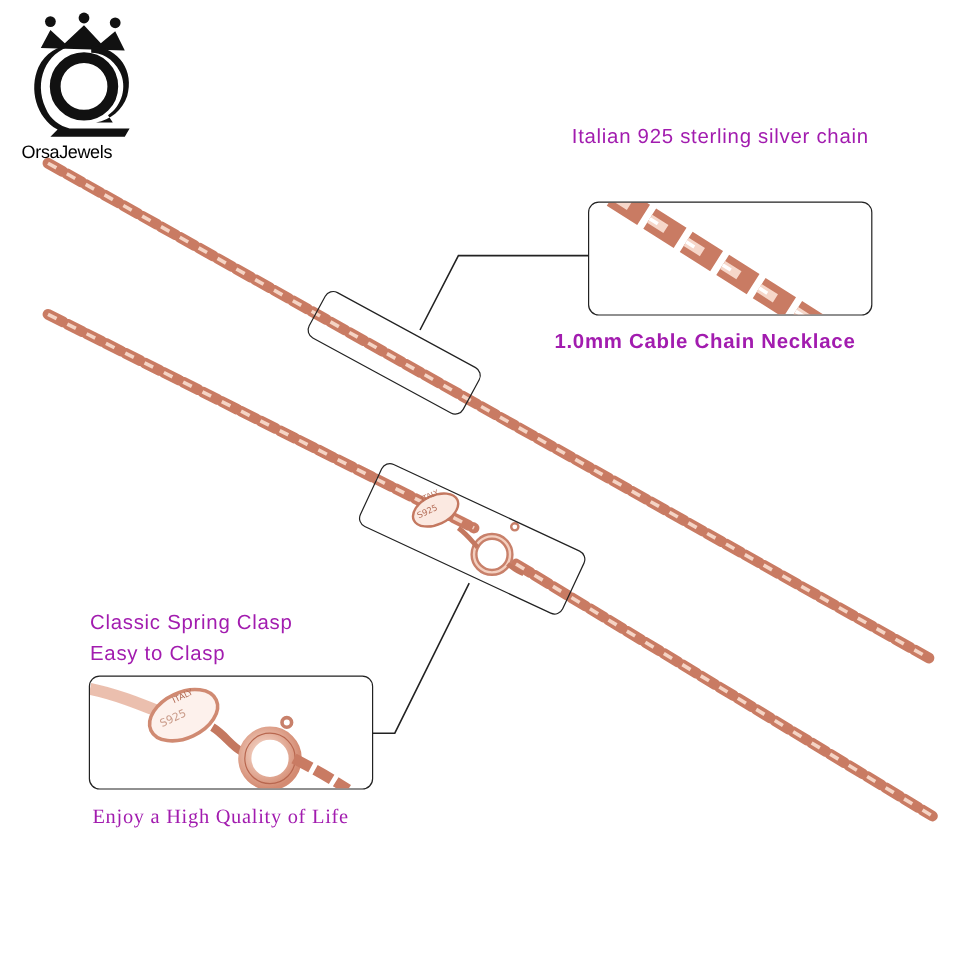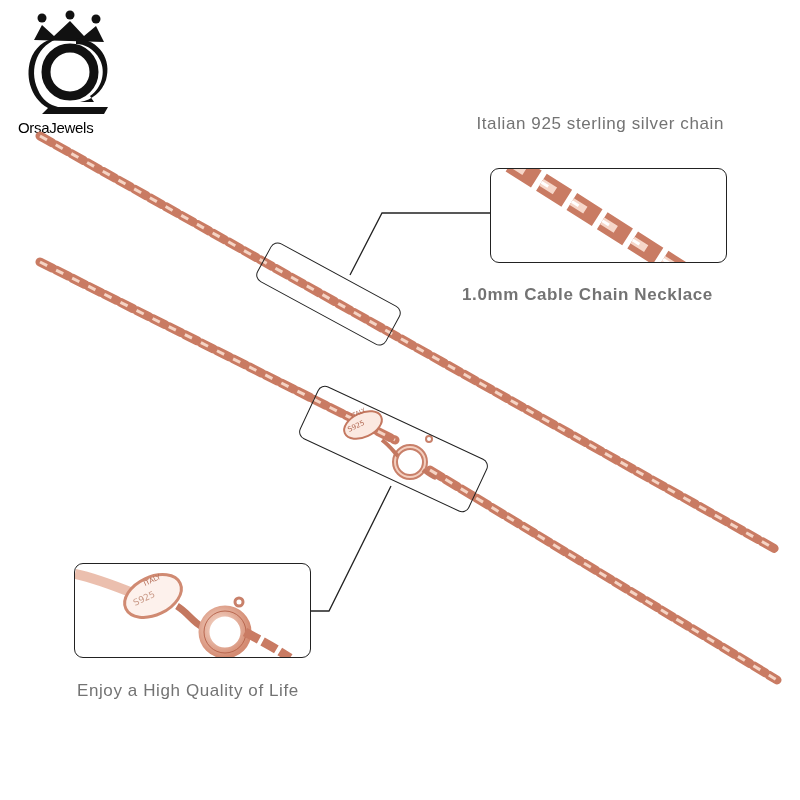--- a/index.html
+++ b/index.html
@@ -1,24 +1,24 @@
 <!DOCTYPE html>
 <html><head>
 <meta charset="utf-8">
 <style>
   html, body { margin: 0; padding: 0; }
   body { width: 800px; height: 800px; background: #ffffff; position: relative; overflow: hidden; font-family: "Liberation Sans", sans-serif; }
   .abs { position: absolute; }
   .logo { left: 20px; top: 8px; width: 110px; height: 130px; }
   .brand { left: 18px; top: 119px; font-size: 15px; color: #000000; font-family: Liberation Sans, sans-serif; letter-spacing: -0.3px; text-align: right; }
-  .caption { font-size: 17px; color: #737373; letter-spacing: 0.6px; line-height: 26px; margin-top: 10px; }
+  .caption { font-size: 17px; color: #a21caf; letter-spacing: 0.6px; line-height: 26px; }
   .cap-top { right: 76px; top: 101px; text-align: right; }
   .cap-necklace { left: 462px; top: 272px; font-weight: bold; }
   .cap-clasp { left: 75px; top: 506px; }
-  .cap-life { left: 77px; top: 668px; }
+  .cap-life { left: 77px; top: 668px; font-family: Liberation Serif, serif; }
   .zoombox { border: 1.3px solid #222; border-radius: 9px; background: #fff; overflow: hidden; }
   .zb-top { left: 490px; top: 168px; width: 235px; height: 93px; }
   .zb-clasp { left: 74px; top: 563px; width: 235px; height: 93px; }
   svg.overlay { position: absolute; left: 0; top: 0; width: 800px; height: 800px; pointer-events: none; }
   .marker { border: 1.2px solid #222; border-radius: 8px; }
   .mk-chain { left: 255px; top: 272px; width: 145px; height: 42px; transform-origin: center; transform: rotate(28.5deg); }
   .mk-clasp { left: 300px; top: 420px; width: 185px; height: 56px; transform-origin: center; transform: rotate(25deg); }
 </style>
 </head>
 <body>
@@ -100,14 +100,16 @@
     <circle cx="164" cy="38" r="4" fill="none" stroke="#c8806a" stroke-width="3"></circle>
     <path d="M170 68 C185 76 200 84 215 94" stroke="#c97b63" stroke-width="9" fill="none" stroke-dasharray="16 4"></path>
   </svg>
 </div>
 
 <div class="abs caption cap-top">
   <div>Italian 925 sterling silver chain</div>
 </div>
 <div class="abs caption cap-necklace">1.0mm Cable Chain Necklace</div>
 <div class="abs caption cap-clasp">
+  <div>Classic Spring Clasp</div>
+  <div>Easy to Clasp</div>
 </div>
 <div class="abs caption cap-life">Enjoy a High Quality of Life</div>
 
 </body></html>

